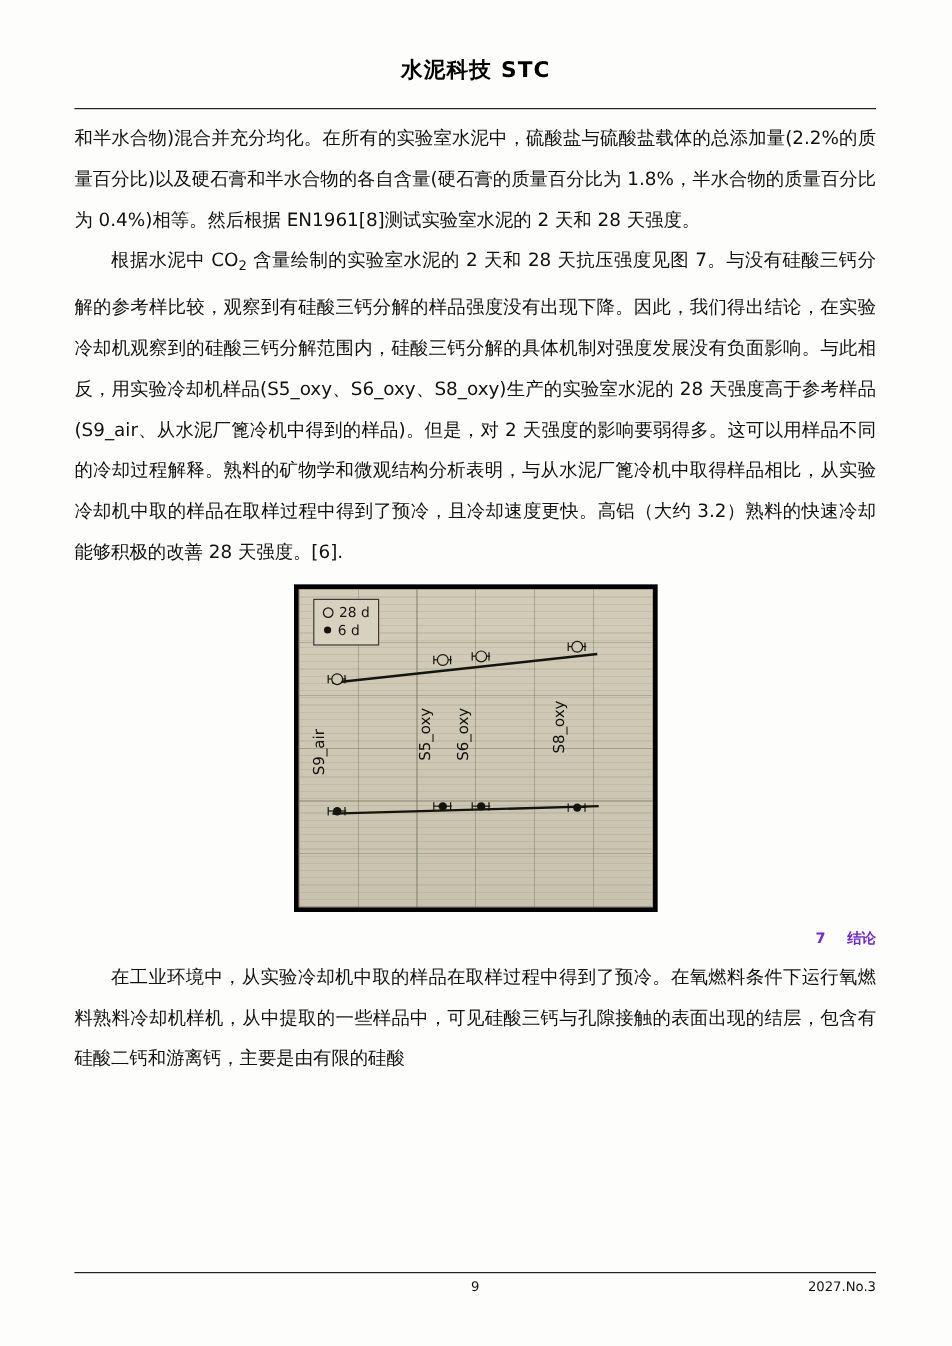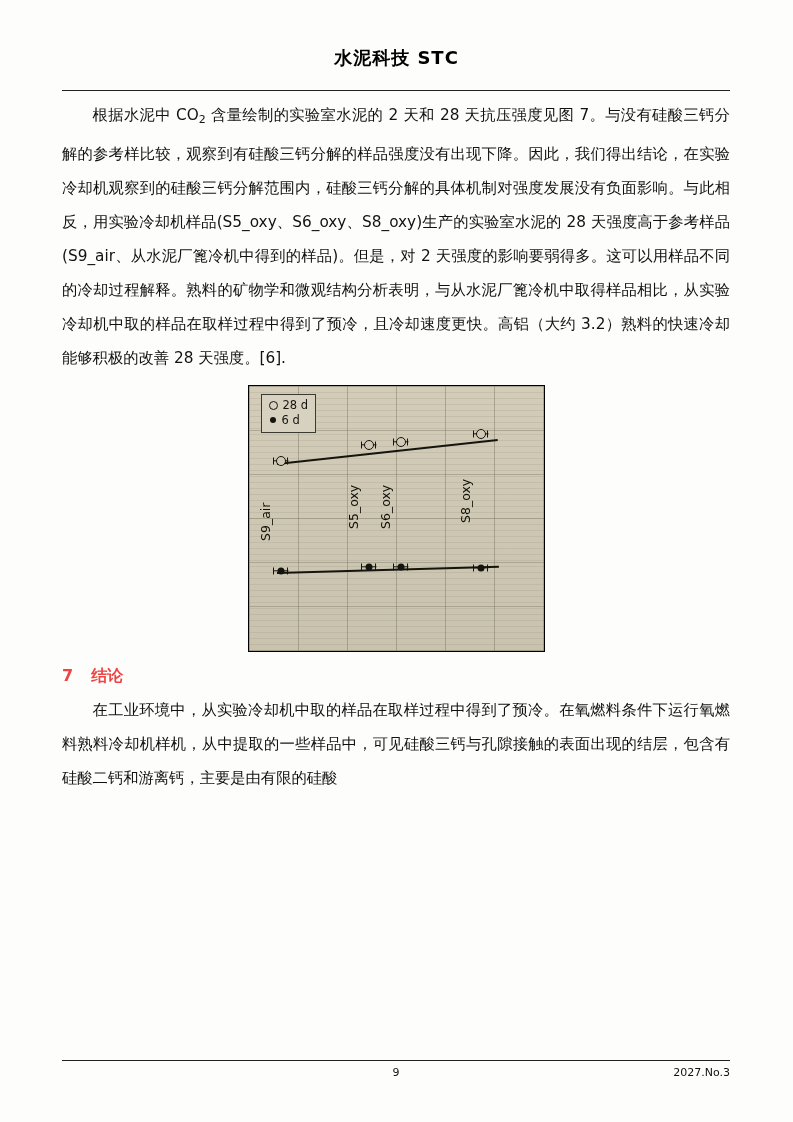--- a/index.html
+++ b/index.html
@@ -60,21 +60,21 @@
   .figure {
     margin: 10px 0 0 0;
     display: flex;
     justify-content: center;
   }
   .chart-box {
     position: relative;
     width: 295px;
     height: 265px;
     background: #cfc9b5;
-    border: 1px solid #000000;
+    border: 4px solid #000000;
   }
   .chart-paper {
     position: absolute;
     inset: 0;
     background:
       repeating-linear-gradient(to right, rgba(120,115,95,0.45) 0 1px, rgba(0,0,0,0) 1px 49px),
       repeating-linear-gradient(to bottom, rgba(120,115,95,0.40) 0 1px, rgba(0,0,0,0) 1px 44px),
       repeating-linear-gradient(to bottom, rgba(150,145,125,0.22) 0 1px, rgba(0,0,0,0) 1px 6px),
       linear-gradient(#d2ccb8, #c8c2ae);
   }
@@ -151,24 +151,25 @@
   .figcap {
     margin-top: 12px;
     text-align: center;
     font-family: "DejaVu Sans", sans-serif;
     font-size: 12.6px;
     font-weight: bold;
     color: #111;
   }
   h2.section {
     font-family: "DejaVu Sans", sans-serif;
-    font-size: 16px;
+    font-size: 12px;
     font-weight: bold;
-    color: #ef4444;
+    color: #6d28d9;
     margin: 14px 0 6px 0;
+    text-align: right;
   }
   h2.section .num { margin-right: 18px; }
 
   .footer {
     position: absolute;
     top: 1066px;
     left: 62px;
     width: 668px;
     font-family: "DejaVu Sans", sans-serif;
     font-size: 11px;
@@ -186,20 +187,21 @@
 </head>
 <body>
 
 <div class="page">
 
   <div class="header-title">水泥科技  STC</div>
   <div class="rule rule-top"></div>
 
   <div class="content">
 
+    <p class="para">和半水合物)混合并充分均化。在所有的实验室水泥中，硫酸盐与硫酸盐载体的总添加量(2.2%的质量百分比)以及硬石膏和半水合物的各自含量(硬石膏的质量百分比为 1.8%，半水合物的质量百分比为 0.4%)相等。然后根据 EN1961[8]测试实验室水泥的 2 天和 28 天强度。</p>
 
     <p class="para indent"><span>根据水泥中 CO</span><sub>2</sub><span> 含量绘制的实验室水泥的 2 天和 28 天抗压强度见图 7。与没有硅酸三钙分解的参考样比较，观察到有硅酸三钙分解的样品强度没有出现下降。因此，我们得出结论，在实验冷却机观察到的硅酸三钙分解范围内，硅酸三钙分解的具体机制对强度发展没有负面影响。与此相反，用实验冷却机样品(S5_oxy、S6_oxy、S8_oxy)生产的实验室水泥的 28 天强度高于参考样品(S9_air、从水泥厂篦冷机中得到的样品)。但是，对 2 天强度的影响要弱得多。这可以用样品不同的冷却过程解释。熟料的矿物学和微观结构分析表明，与从水泥厂篦冷机中取得样品相比，从实验冷却机中取的样品在取样过程中得到了预冷，且冷却速度更快。高铝（大约 3.2）熟料的快速冷却能够积极的改善 28 天强度。[6].</span></p>
 
     <div class="figure">
       <div class="chart-box">
         <div class="chart-paper"></div>
 
         <div class="legend">
           <div class="row">
             <span class="mk-open"></span>

